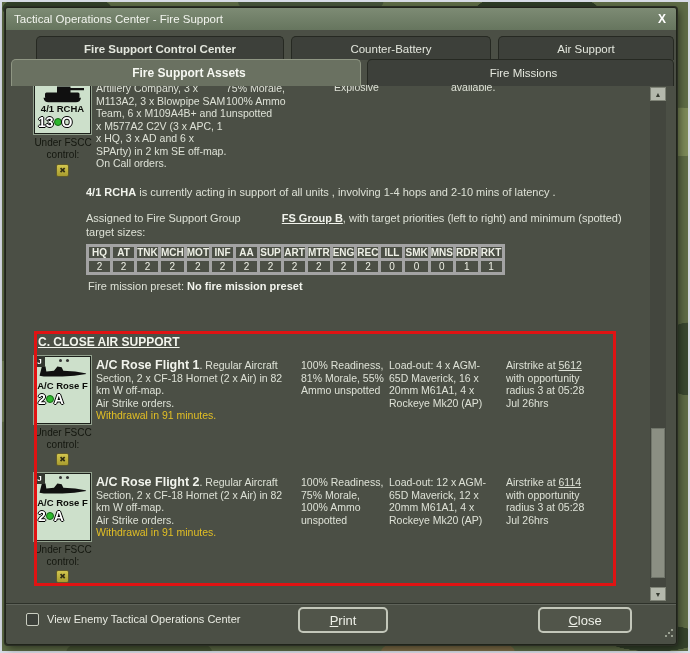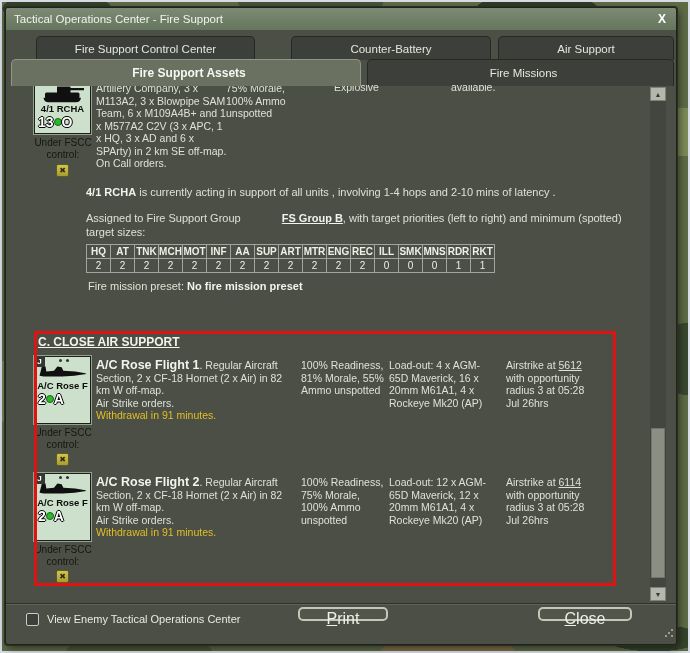--- a/index.html
+++ b/index.html
@@ -22,21 +22,21 @@
           box-shadow:0 0 0 1px #2a2e24, 2px 3px 8px rgba(0,0,0,.55);}
   .titlebar{position:absolute;left:0;top:0;right:0;height:22px;border-radius:2px 2px 0 0;
             background:linear-gradient(#7d8b74,#66755e);display:flex;align-items:center;
             padding:0 8px;color:#f2f4ee;font-size:11.5px;}
   .title-close{margin-left:auto;font-weight:bold;font-size:12px;color:#fff;cursor:default;padding:0 2px;}
   
   .tab{position:absolute;background:#3d403a;border:1px solid #262922;border-bottom:none;
        border-radius:5px 5px 0 0;color:#e3e6dd;font-size:11.5px;display:flex;
        align-items:center;justify-content:center;}
   .tab-r1{top:28px;height:24px;}
-  .tab-cc{left:30px;width:219px;} .tab-cb{left:285px;width:200px;} .tab-as{left:492px;width:176px;}
+  .tab-cc{left:30px;width:248px;font-weight:bold;} .tab-cb{left:285px;width:200px;} .tab-as{left:492px;width:176px;}
   .tab-r2{top:51px;height:27px;padding-left:6px;}
   .tab-assets{left:5px;width:350px;background:#6a7161;border:1px solid #8f9683;border-bottom:none;
               font-weight:bold;font-size:12px;color:#f6f8f2;z-index:3;}
   .tab-missions{left:361px;width:307px;}
   
   .content{position:absolute;left:1px;top:77px;width:670px;height:518px;overflow:hidden;}
   .txt{position:absolute;color:#dde1d6;font-size:10.5px;line-height:12.5px;}
   .counter{position:absolute;background:#cde0cb;border:1px solid #1c201a;
            box-shadow:0 0 0 1px #93a18e;}
   .counter .sil{display:block;margin:2px auto 0;}
@@ -54,21 +54,21 @@
   .fscc-label{position:absolute;width:70px;text-align:center;color:#14170f;font-size:10px;
               line-height:12px;}
   .fscc-x{position:absolute;width:13px;height:13px;border-radius:2px;border:1px solid #5f5a2c;
           background:linear-gradient(#d3c64e,#a89c2e);color:#332f15;font-size:8px;
           display:flex;align-items:center;justify-content:center;}
   .bold{font-weight:bold;color:#f1f3ec;}
   .link{font-weight:bold;text-decoration:underline;margin-left:38px;}
   .u{text-decoration:underline;}
   .yellow{color:#e2bf25;}
   .prio-table{border-collapse:collapse;position:absolute;left:79px;top:159px;}
-  .prio-table td,.prio-table th{border:1px solid #a3a3a3;width:24px;height:14px;
+  .prio-table td,.prio-table th{border:3px solid #a3a3a3;width:24px;height:14px;
       text-align:center;font-size:10px;color:#eef0e6;padding:0;}
   .prio-table th{font-weight:bold;}
   .cas-box{position:absolute;left:27px;top:246px;width:582px;height:255px;
            border:3px solid #e01313;pointer-events:none;}
   .cas-heading{position:absolute;left:31px;top:250px;color:#f2f4ec;font-weight:bold;
                font-size:12px;text-decoration:underline;}
   .flight{position:absolute;left:0;width:640px;height:117px;}
   .flight-1{top:271px;} .flight-2{top:388px;}
   .f-icon{left:27px;top:0;width:57px;height:68px;}
   .f-c1{left:89px;top:3px;width:196px;}
@@ -83,22 +83,22 @@
               font-size:7px;display:flex;align-items:center;justify-content:center;}
   .scroll-track{flex:1;position:relative;}
   .scroll-thumb{position:absolute;left:1px;right:1px;top:327px;height:150px;
                 background:#8b8f83;border:1px solid #70756a;}
   
   .footer{position:absolute;left:0;right:0;top:595px;height:43px;
           border-top:1px solid #2e322a;box-shadow:0 1px 0 #5f635a inset;}
   .checkbox{position:absolute;left:20px;top:9px;width:13px;height:13px;border:1px solid #c9cdc0;
             background:#3c403a;border-radius:2px;}
   .checkbox-label{position:absolute;left:41px;top:9px;color:#e9ebe2;font-size:11px;}
-  .btn{position:absolute;top:3px;height:14px;background:#51554a;border:2px solid #c3c7ba;
-       border-radius:5px;color:#eef0e8;font-size:16px;font-family:"Liberation Sans",sans-serif;}
+  .btn{position:absolute;top:3px;height:26px;background:#51554a;border:2px solid #c3c7ba;
+       border-radius:5px;color:#eef0e8;font-size:13px;font-family:"Liberation Sans",sans-serif;}
   .btn-print{left:292px;width:90px;}
   .btn-close{left:532px;width:94px;}
   .grip{position:absolute;left:658px;top:24px;width:10px;height:10px;
         background-image:radial-gradient(circle 1.2px at 8px 2px,#9aa091 99%,transparent),
           radial-gradient(circle 1.2px at 8px 8px,#9aa091 99%,transparent),
           radial-gradient(circle 1.2px at 2px 8px,#9aa091 99%,transparent),
           radial-gradient(circle 1.2px at 5px 5px,#9aa091 99%,transparent);}
 </style>
 </head>
 <body>

